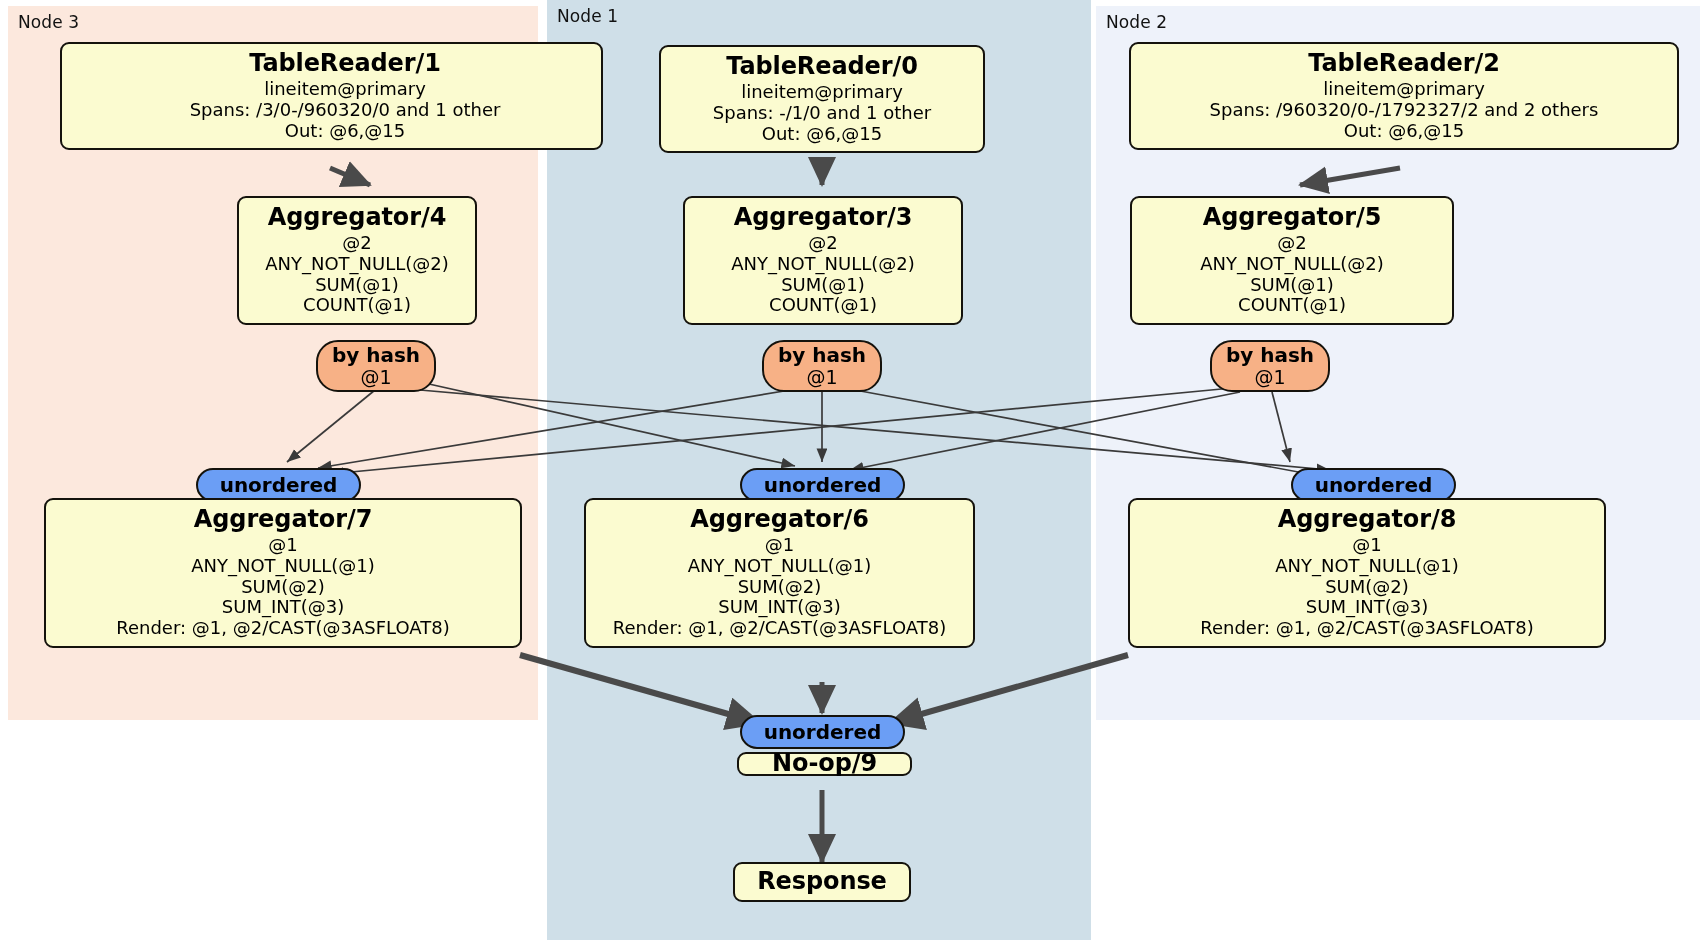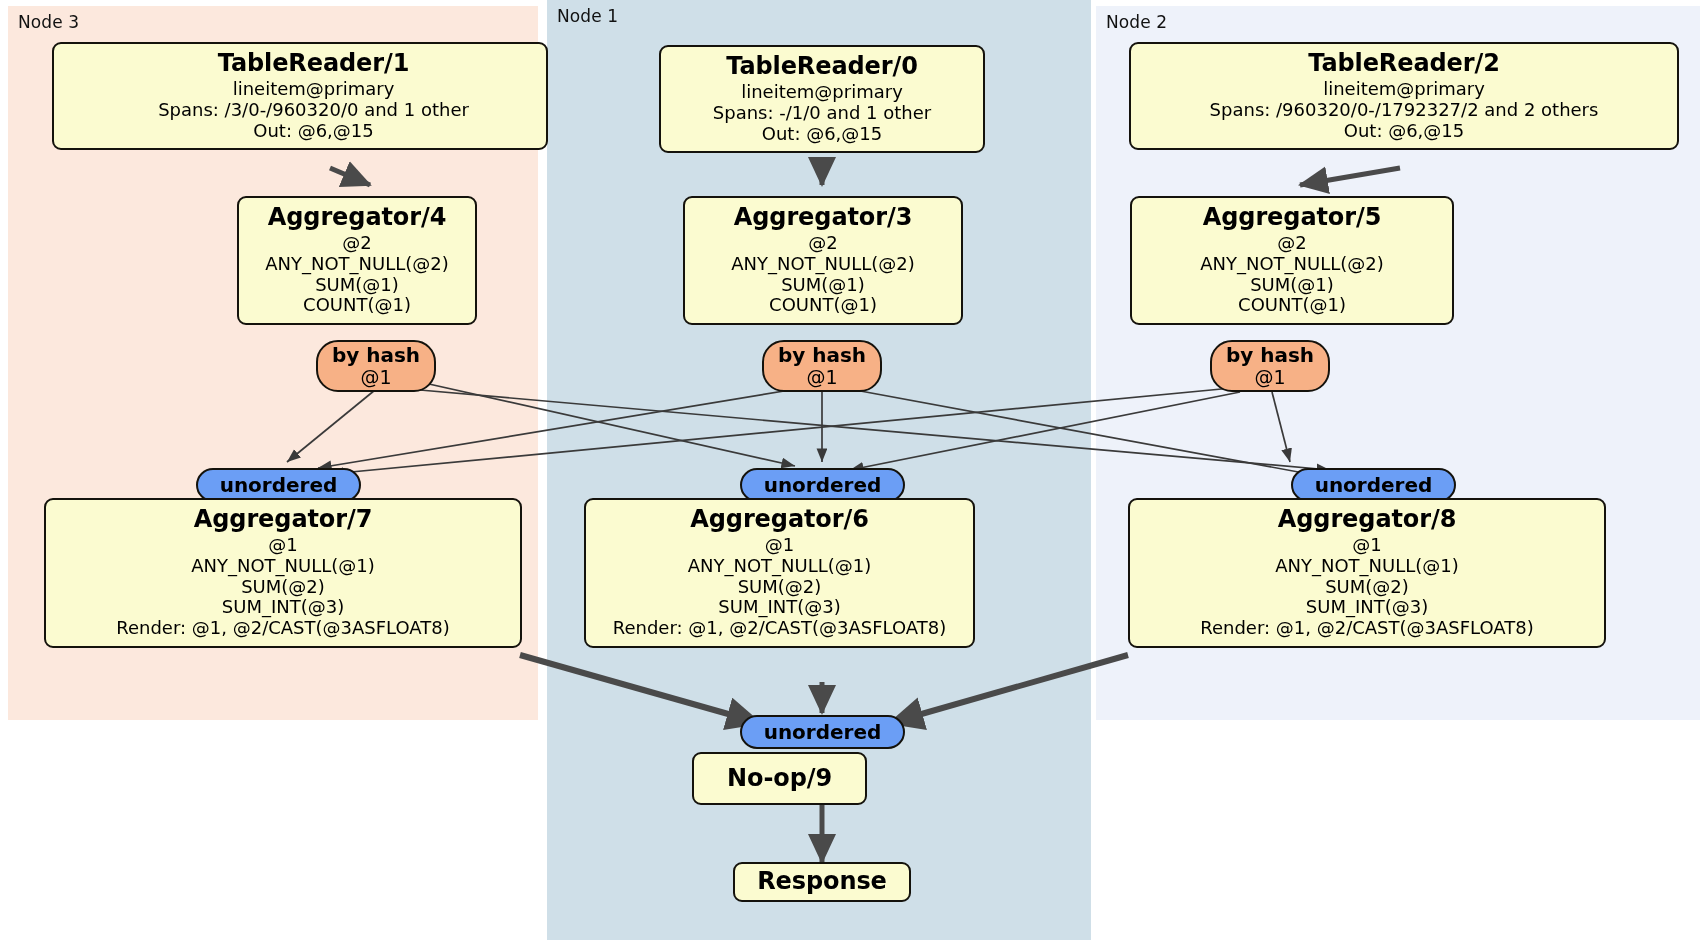--- a/index.html
+++ b/index.html
@@ -106,21 +106,21 @@
 
     <g stroke="#4a4a4a" stroke-width="5" fill="none" marker-end="url(#ah-thick)">
       <path d="M 822,682 L 822,713"></path>
     </g>
 
     <g stroke="#4a4a4a" stroke-width="5" fill="none" marker-end="url(#ah-thick)">
       <path d="M 822,790 L 822,862"></path>
     </g>
   </svg>
 
-  <div class="box" style="left:52px;top:42px;width:496px;padding-left:37px;">
+  <div class="box" style="left:60px;top:42px;width:543px;padding-left:37px;">
     <span class="t">TableReader/1</span>
     <span class="l">lineitem@primary</span>
     <span class="l">Spans: /3/0-/960320/0 and 1 other</span>
     <span class="l">Out: @6,@15</span>
   </div>
 
   <div class="box" style="left:659px;top:45px;width:326px;">
     <span class="t">TableReader/0</span>
     <span class="l">lineitem@primary</span>
     <span class="l">Spans: -/1/0 and 1 other</span>
@@ -205,21 +205,21 @@
     <span class="l">ANY_NOT_NULL(@1)</span>
     <span class="l">SUM(@2)</span>
     <span class="l">SUM_INT(@3)</span>
     <span class="l">Render: @1, @2/CAST(@3ASFLOAT8)</span>
   </div>
 
   <div class="pill unord" style="left:740px;top:715px;width:165px;height:34px;">
     <span>unordered</span>
   </div>
 
-  <div class="box single" style="left:692px;top:752px;width:175px;height:53px;">
+  <div class="box single" style="left:737px;top:752px;width:175px;height:24px;">
     <span class="t">No-op/9</span>
   </div>
 
   <div class="box single" style="left:733px;top:862px;width:178px;height:40px;">
     <span class="t">Response</span>
   </div>
 
 </div>
 
 </body></html>

